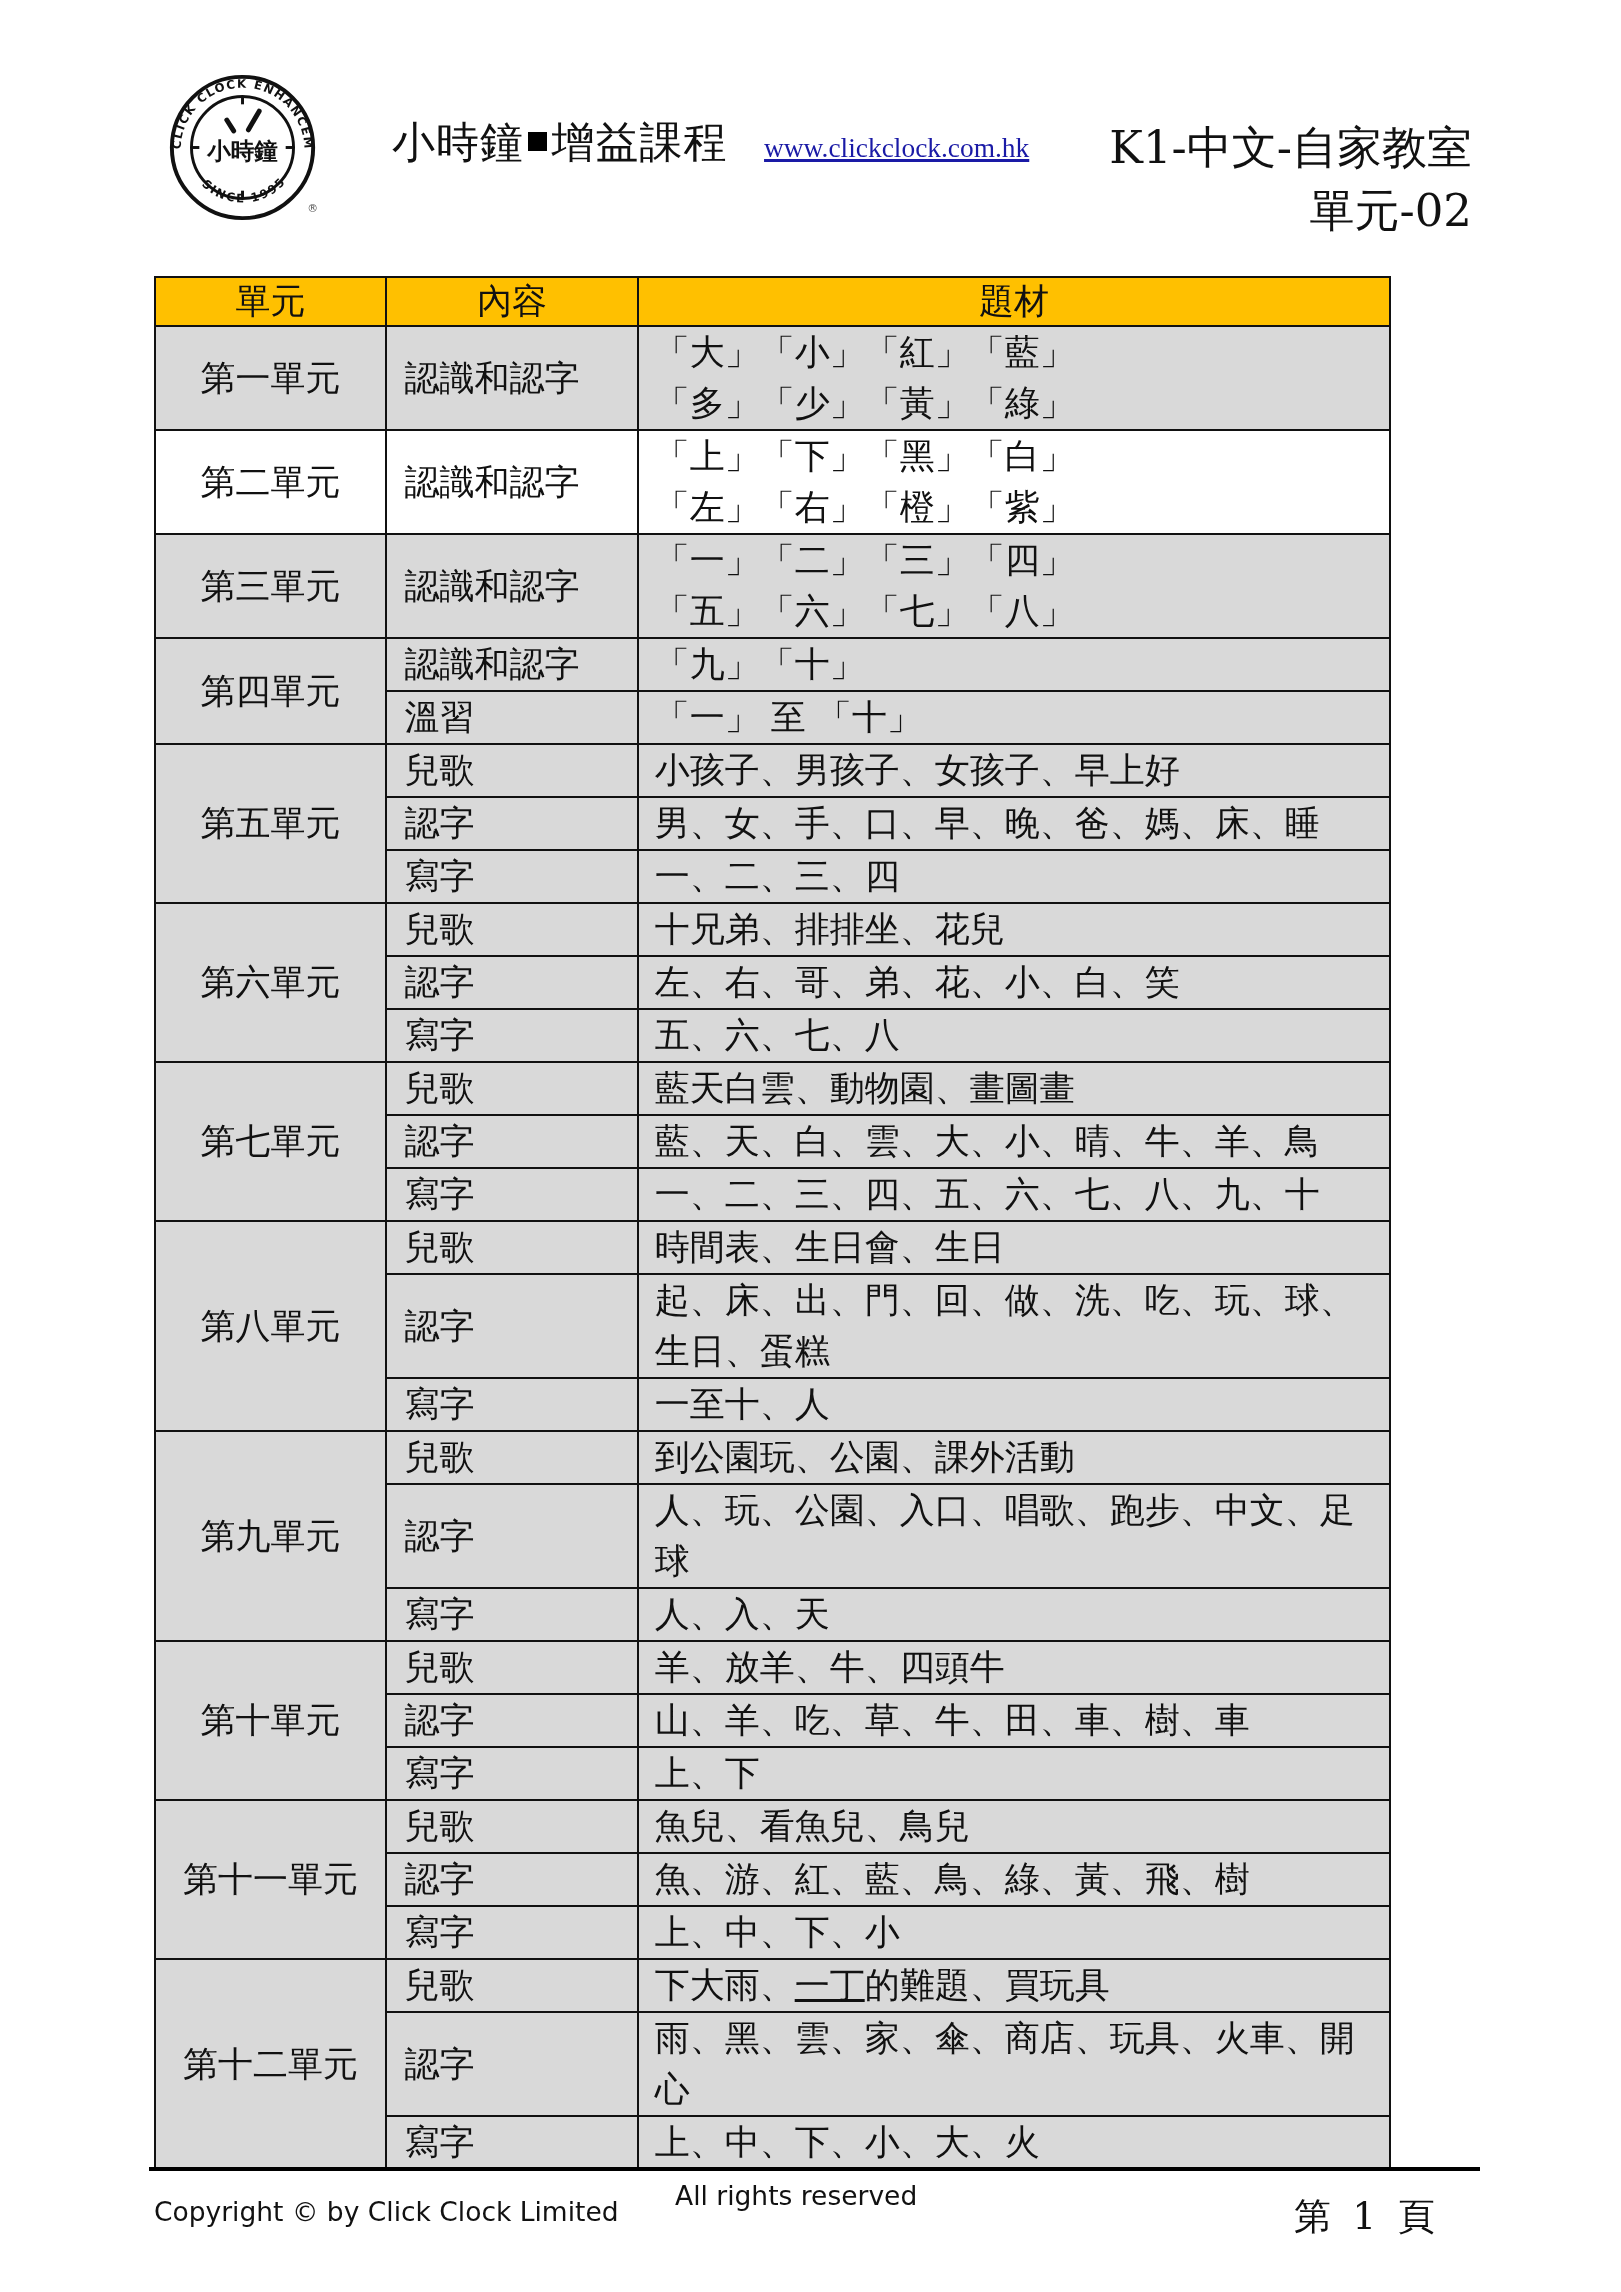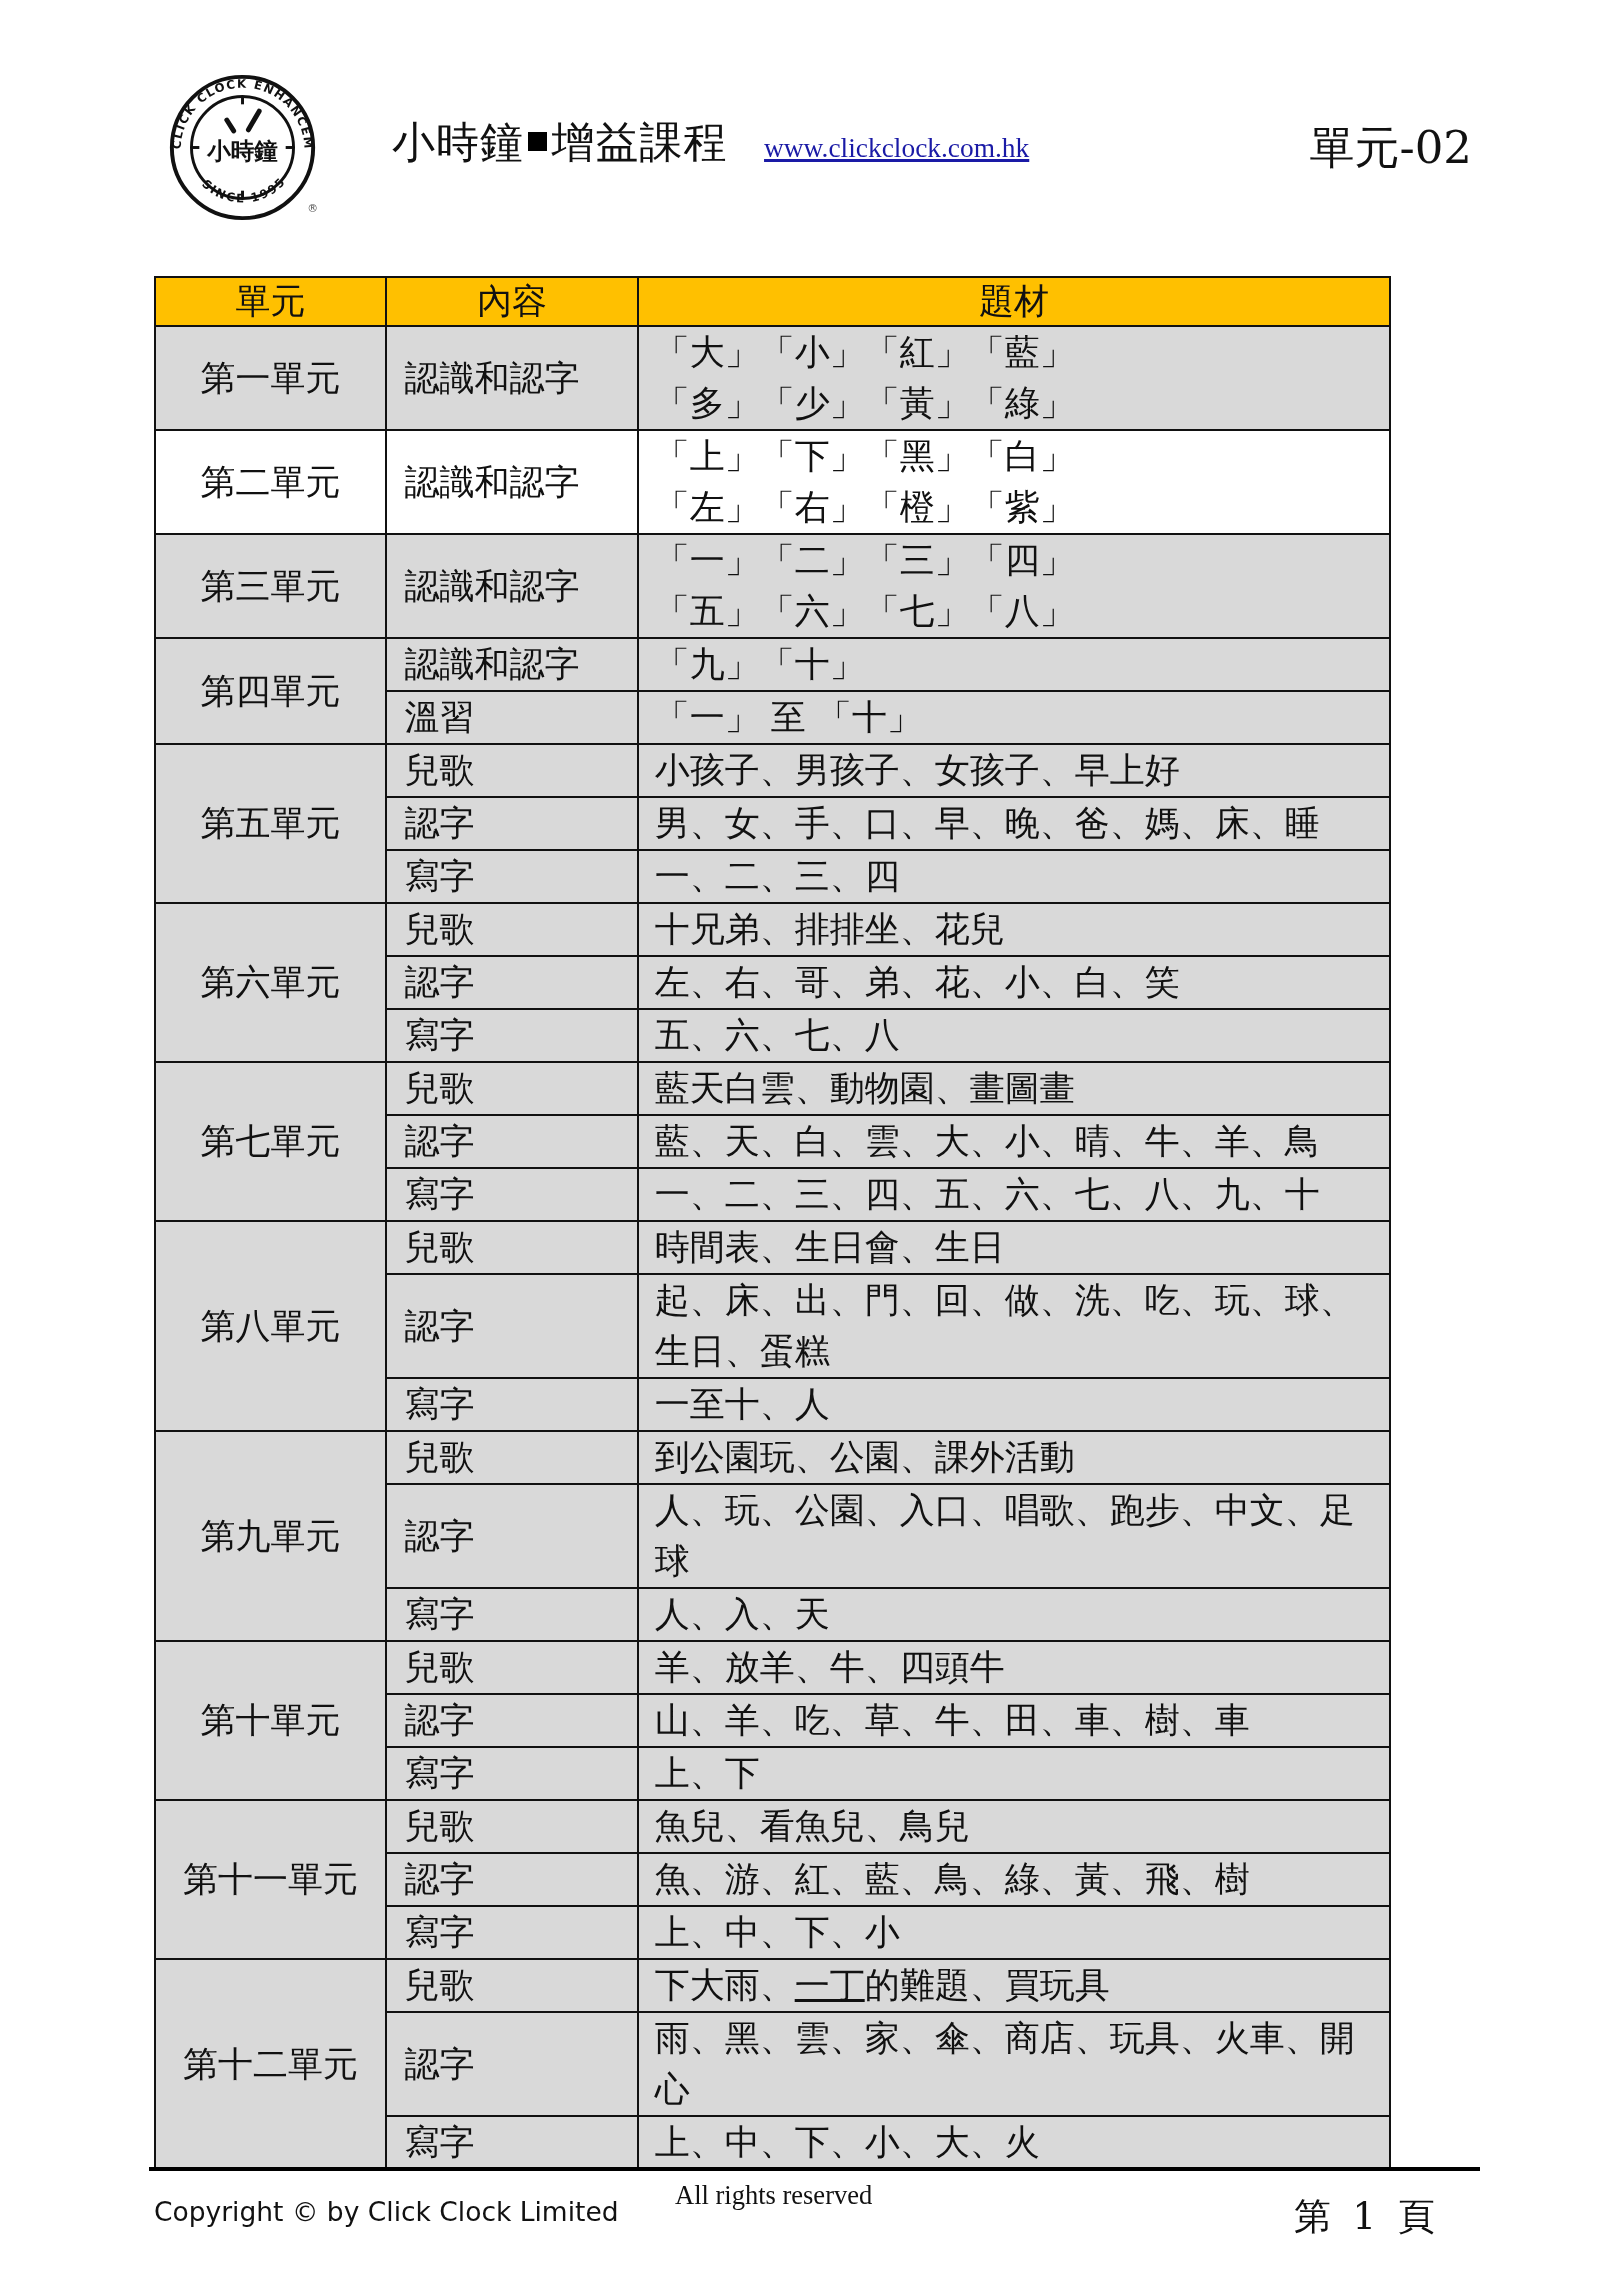--- a/index.html
+++ b/index.html
@@ -30,21 +30,21 @@
   .ul { text-decoration: underline; text-decoration-thickness: 2.9px; }
 
   
   .watermark { position: absolute; left: 461px; top: 1059px; font-size: 118px; color: rgba(120,120,120,0.28);
                transform: rotate(-55deg); transform-origin: left top; white-space: nowrap; pointer-events: none; letter-spacing: 9.8px; }
 
   
   .footer-rule { position: absolute; left: 149px; top: 2167px; width: 1331px; height: 3.9px; background: #000; }
   .footer { position: absolute; left: 154px; top: 2180px; width: 1323px; font-family: "DejaVu Sans", "Liberation Sans", sans-serif; font-size: 26.5px; }
   .footer .copyright { position: absolute; left: 0; top: 16px; white-space: nowrap; }
-  .footer .rights { position: absolute; left: 521px; top: 0; white-space: nowrap; font-family: Liberation Serif, serif; }
+  .footer .rights { position: absolute; left: 521px; top: 0; white-space: nowrap; }
   .footer .page { position: absolute; left: 1140px; top: 12px; white-space: nowrap; font-family: "DejaVu Serif", serif; font-size: 37px; word-spacing: 9.8px; }
 </style>
 </head>
 <body>
 
 <div class="logo">
   <svg viewBox="0 0 175 160" width="172" height="157">
     <defs>
       <path id="ringTop" d="M 24 82 A 60 60 0 1 1 150 82"></path>
       <path id="ringBot" d="M 40 112 A 58 58 0 0 0 134 112"></path>
@@ -67,20 +67,21 @@
     <text x="153" y="146" font-family="DejaVu Sans, sans-serif" font-size="11" fill="#555">®</text>
   </svg>
 </div>
 
 <div class="header-title">
   <span>小時鐘</span><span class="bullet"></span><span>增益課程</span>
   <a class="header-link">www.clickclock.com.hk</a>
 </div>
 
 <div class="header-right">
+  <div>K1-中文-自家教室</div>
   <div>單元-02</div>
 </div>
 
 <div class="watermark">小時鐘練習樣版</div>
 
 <table class="syllabus">
   <colgroup>
     <col class="col-unit">
       <col class="col-content">
       <col>

